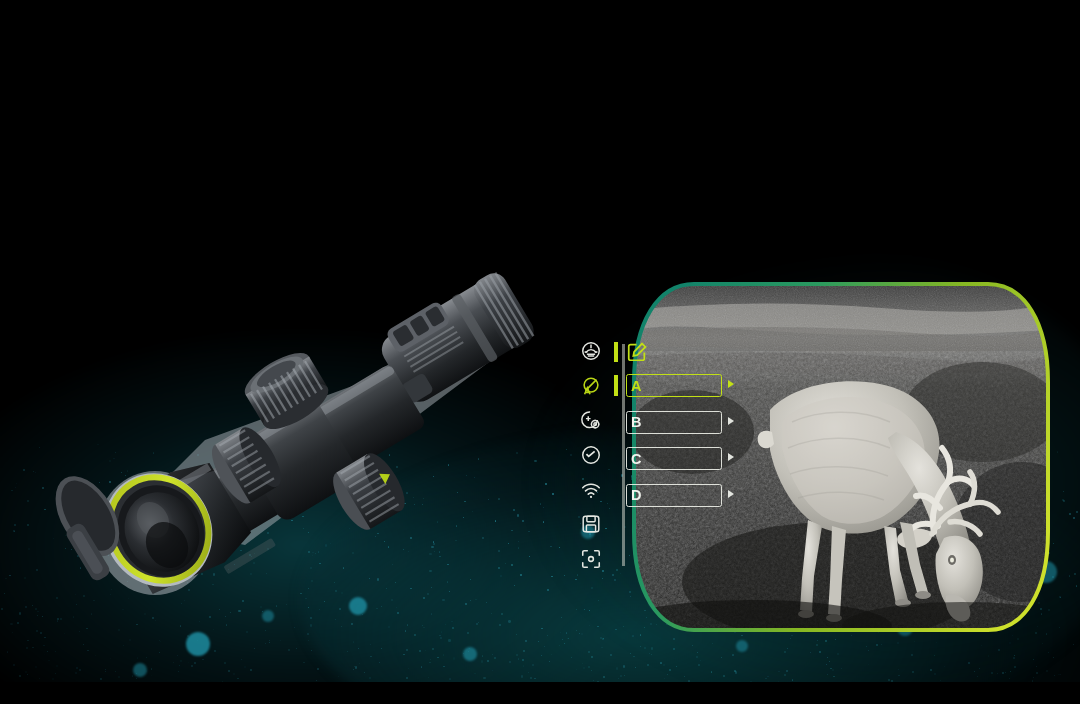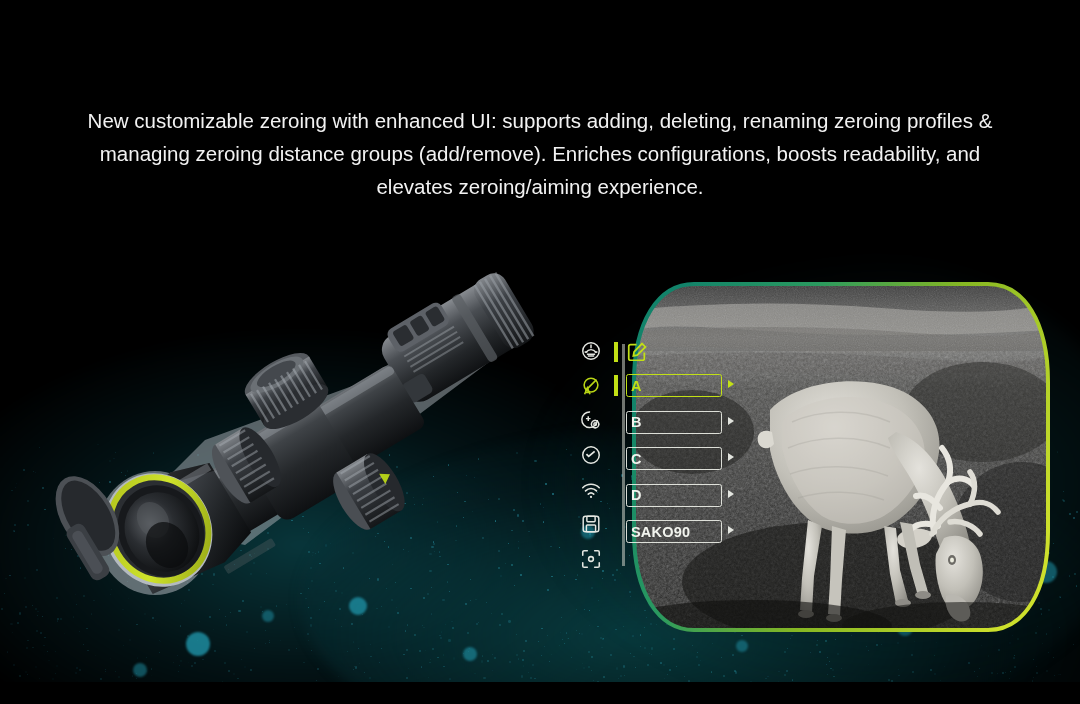--- a/index.html
+++ b/index.html
@@ -1441,26 +1441,21 @@
         <div class="row">
           <div class="chip wide">C</div>
           <div class="arrow"></div>
         </div>
 
         <div class="row">
           <div class="chip wide">D</div>
           <div class="arrow"></div>
         </div>
 
-        <div class="row">
-          <div class="chip wide">SAKO90</div>
-          <div class="arrow"></div>
-        </div>
 
       </div>
     </div>
   </div>
 
-  <p id="subhead">New customizable zeroing with enhanced UI: supports adding, deleting, renaming zeroing profiles &amp; managing zeroing distance groups (add/remove). Enriches configurations, boosts readability, and elevates zeroing/aiming experience.</p>
 
   <div id="bottom-band"></div>
 
 </div>
 
 </body></html>

